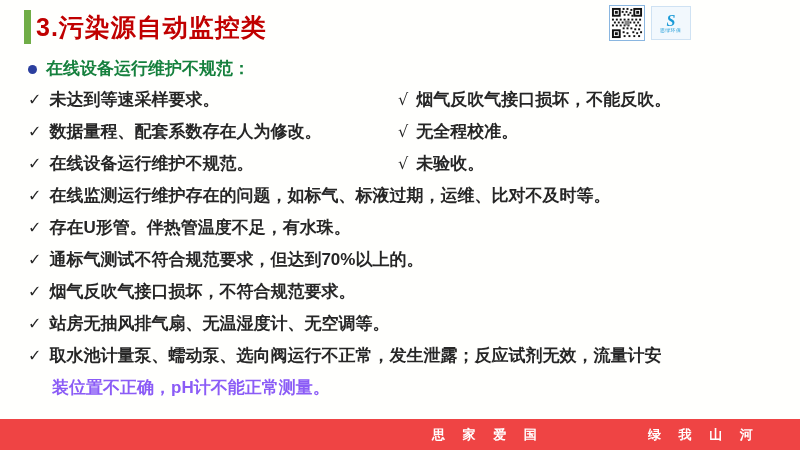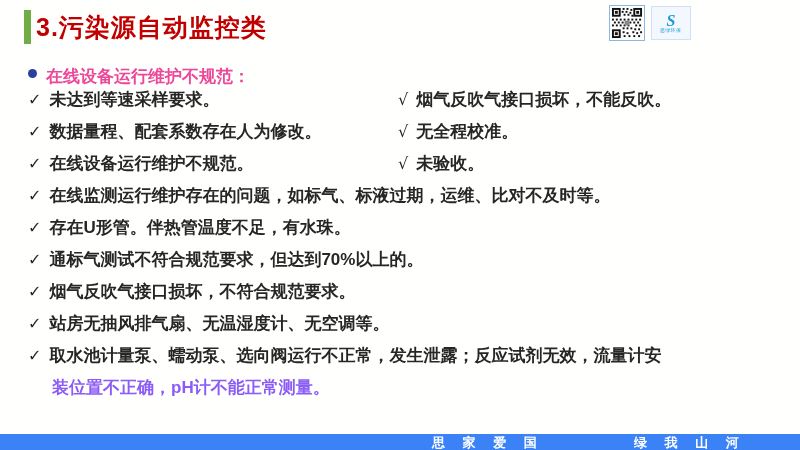--- a/index.html
+++ b/index.html
@@ -114,24 +114,23 @@
   .bullet-dot {
     width: 9px;
     height: 9px;
     border-radius: 50%;
     background: #2b3f9e;
     flex: none;
   }
   .section-head-text {
     font-size: 17px;
     font-weight: bold;
-    color: #ec4899;
+    color: #15803d;
     line-height: 22px;
     white-space: nowrap;
-    margin-top: 8px;
   }
 
   .list {
     position: absolute;
     left: 28px;
     top: 36px;
     width: 760px;
   }
   .row {
     position: relative;
@@ -168,36 +167,36 @@
     line-height: 24px;
     white-space: nowrap;
   }
 
   
   .footer {
     position: absolute;
     left: 0;
     bottom: 0;
     width: 800px;
-    height: 16px;
-    background: #3b82f6;
+    height: 31px;
+    background: #ef4444;
     display: flex;
     align-items: center;
   }
   .footer-slogan {
     position: absolute;
     font-size: 13px;
     font-weight: bold;
     color: #ffffff;
     letter-spacing: 7px;
     line-height: 25px;
     white-space: nowrap;
   }
   .footer-slogan.s1 { left: 432px; }
-  .footer-slogan.s2 { left: 634px; }
+  .footer-slogan.s2 { left: 648px; }
 </style>
 </head>
 <body>
 
 <div class="slide">
 
   <div class="header">
     <div class="title-accent"></div>
     <div class="title-text">3.污染源自动监控类</div>
 

